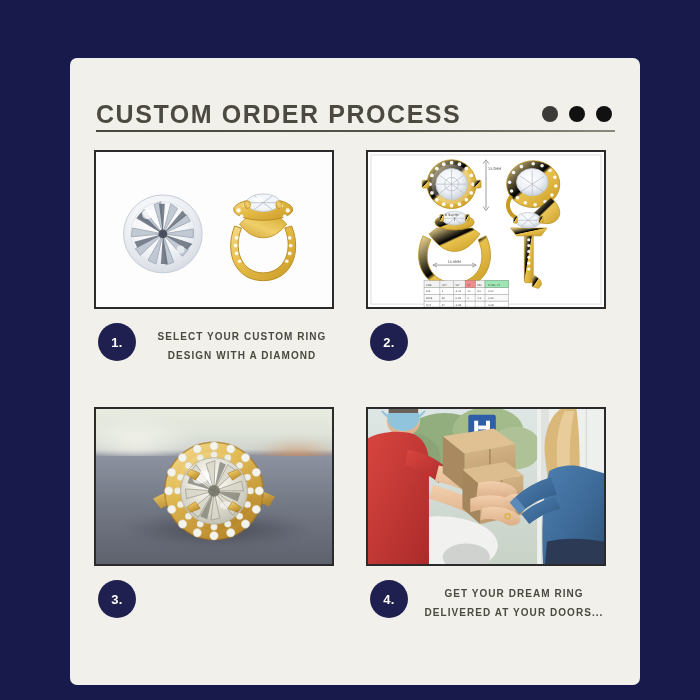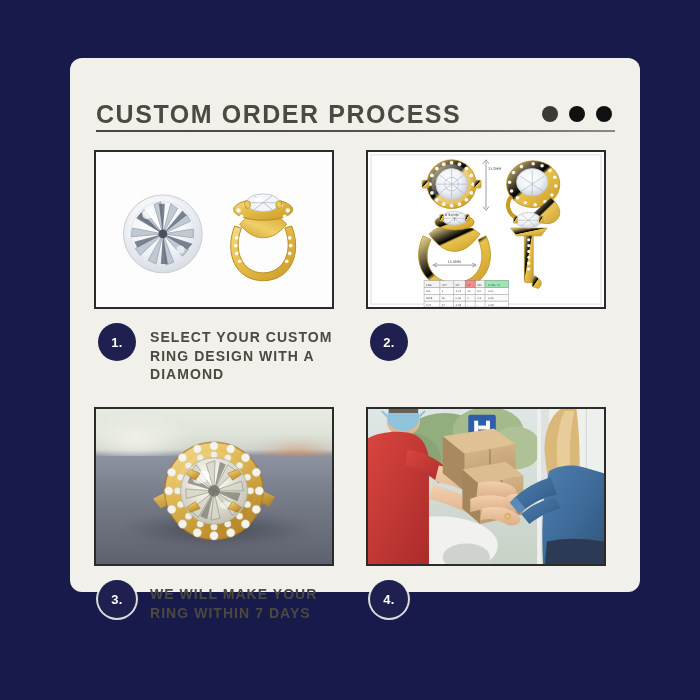--- a/index.html
+++ b/index.html
@@ -13,23 +13,23 @@
   body {
     background: #171a4a;
     font-family: "Liberation Sans", sans-serif;
     -webkit-font-smoothing: antialiased;
   }
 
   
   #infographic-card {
     position: absolute;
     left: 70px; top: 58px;
-    width: 570px; height: 534px;
+    width: 570px; height: 627px;
     background: #f1f0ea;
-    border-radius: 12px;
+    border-radius: 7px;
   }
 
   
   #card-header {
     position: absolute;
     left: 26px; top: 24px;
     width: 518px; height: 74px;
   }
   #page-title {
     position: absolute;
@@ -96,27 +96,28 @@
     color: #ffffff;
     font-size: 13px;
     font-weight: bold;
     display: flex;
     align-items: center;
     justify-content: center;
     letter-spacing: .3px;
     box-shadow: 0 0 0 2px rgba(241,240,234,.9);
   }
   .step-text {
-    font-size: 14px;
+    font-size: 10px;
     font-weight: bold;
     letter-spacing: 1.05px;
     line-height: 18.5px;
     color: #4b4940;
     padding-top: 5px;
     text-transform: uppercase;
+    text-align: center;
   }
 
   
   .art { position: absolute; inset: 0; }
 
   
   .fig1-bg { background: #fdfdfd; }
 
   
   .fig2-bg { background: #ffffff; }
@@ -581,21 +582,20 @@
               <path d="M 96 62 l 10 4 l -5 7 l -9 -6 Z"></path>
               <path d="M 144 62 l -10 4 l 5 7 l 9 -6 Z"></path>
               <path d="M 96 106 l 10 -4 l -5 -7 l -9 6 Z"></path>
               <path d="M 144 106 l -10 -4 l 5 -7 l 9 6 Z"></path>
             </g>
           </svg>
         </div>
       </div>
       <div class="step-caption">
         <div class="step-badge">3.</div>
-        <div class="step-text">WE WILL MAKE YOUR RING WITHIN 7 DAYS</div>
       </div>
     </div>
 
     <div class="step-card">
       <div class="step-figure">
         <div class="art fig4-bg">
           <svg class="svg-fill" viewBox="0 0 240 159" preserveAspectRatio="none">
             <defs>
               <linearGradient id="sky4" x1="0" y1="0" x2="0" y2="1">
                 <stop offset="0%" stop-color="#dfe7e6"></stop>
@@ -702,17 +702,18 @@
 
               <path d="M 150 90 L 160 102 L 154 108 L 144 96 Z" fill="#5b8ab8"></path>
 
               <path d="M 182 136 C 196 132 220 132 240 136 L 240 159 L 180 159 Z" fill="#2d3a56"></path>
             </g>
           </svg>
         </div>
       </div>
       <div class="step-caption">
         <div class="step-badge">4.</div>
+        <div class="step-text">GET YOUR DREAM RING DELIVERED AT YOUR DOORS...</div>
       </div>
     </div>
 
   </div>
 </div>
 
 </body></html>

